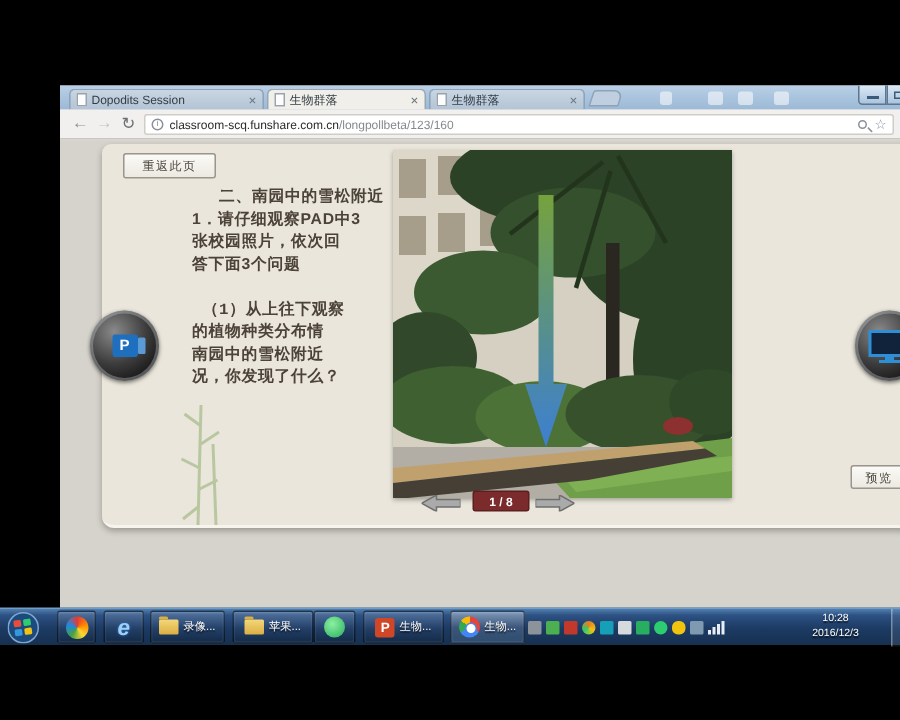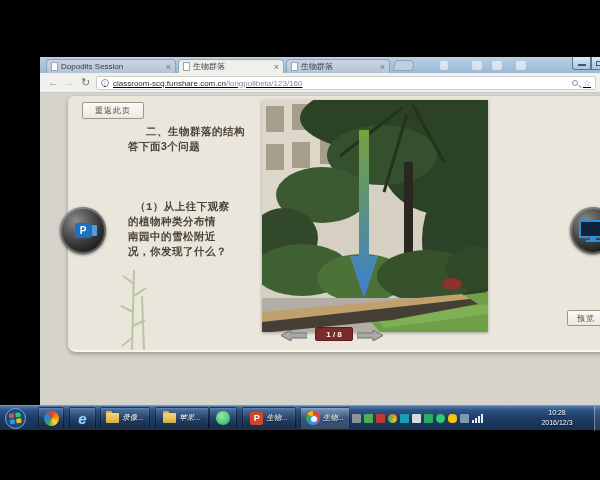--- a/index.html
+++ b/index.html
@@ -34,21 +34,21 @@
   .winbtn .bar { width:8px; height:2px; background:#3a5a7a; margin-top:4px; }
   .winbtn .box { width:7px; height:5px; border:1px solid #3a5a7a; }
   .winbtn.close span { color:#fff; font-size:8px; font-weight:bold; line-height:8px; }
 
   
   #toolbar { left:0; top:16px; width:600px; height:20px; background:#f1f0ee;
     border-bottom:1px solid #c9c7c2; }
   .navglyph { font-size:11px; color:#8a9098; top:3px; }
   #omnibox { left:56px; top:3px; width:500px; height:14px; background:#fff;
     border:1px solid #cfcdc8; border-radius:2px; display:flex; align-items:center;
-    padding:0 4px; gap:4px;text-decoration:underline; }
+    padding:0 4px; gap:4px; }
   #info-icon { width:8px; height:8px; border:1px solid #8a9098; border-radius:50%;
     color:#8a9098; font-size:6px; line-height:7px; text-align:center; flex:0 0 auto; }
   .url { font-size:8px; white-space:nowrap; }
   .url .domain { color:#2b2b2b; }
   .url .path { color:#85898e; }
   #omni-right { margin-left:auto; display:flex; align-items:center; gap:5px; }
   #search-icon { width:6px; height:6px; border:1px solid #8a9098; border-radius:50%; position:relative; }
   #search-icon::after { content:""; position:absolute; left:5px; top:5px; width:4px; height:1px;
     background:#8a9098; transform:rotate(45deg); }
   #star-icon { font-size:9px; color:#8a9098; line-height:9px; }
@@ -96,21 +96,21 @@
   
   #taskbar { left:0; top:405px; width:600px; height:25px;
     background:linear-gradient(#517ead 0%, #2c5183 18%, #1c3a63 55%, #16304f 100%);
     border-top:1px solid #6f9cc9; }
   .tb-item { top:1px; height:22px; border-radius:2px; display:flex; align-items:center;
     justify-content:center; gap:3px; padding:0 3px;
     background:linear-gradient(rgba(255,255,255,.16),rgba(255,255,255,.04) 50%,rgba(0,0,0,.12));
     border:1px solid rgba(0,0,0,.45); box-shadow:inset 0 0 1px rgba(255,255,255,.35); }
   .tb-item.active { background:linear-gradient(rgba(255,255,255,.38),rgba(255,255,255,.14) 50%,rgba(120,160,200,.25)); }
   .tb-label { font-size:7.5px; color:#fff; white-space:nowrap; overflow:hidden;
-    text-overflow:ellipsis; text-shadow:0 1px 1px rgba(0,0,0,.7);font-style:italic; }
+    text-overflow:ellipsis; text-shadow:0 1px 1px rgba(0,0,0,.7); }
   .folder-icon { width:13px; height:10px; background:linear-gradient(#f3d879,#dcae43);
     border-radius:1px; position:relative; flex:0 0 auto; }
   .folder-icon::before { content:""; position:absolute; left:0; top:-2px; width:6px; height:2px;
     background:#dcae43; border-radius:1px 1px 0 0; }
   .swirl { width:15px; height:15px; border-radius:50%;
     background:conic-gradient(#e53935,#fb8c00,#fdd835,#43a047,#1e88e5,#e53935); }
   .chrome-icon { width:14px; height:14px; border-radius:50%;
     background:conic-gradient(#ea4335 0 33%, #4285f4 33% 66%, #34a853 66% 85%, #fbbc05 85% 100%);
     position:relative; flex:0 0 auto; }
   .chrome-icon::after { content:""; position:absolute; left:4px; top:4px; width:6px; height:6px;
@@ -181,21 +181,23 @@
     </div>
     <span class="abs" id="menu-icon">⋮</span>
   </div>
 
   <div class="abs" id="content">
     <div class="abs" id="slide-card"></div>
 
     <div class="abs" id="return-btn">重返此页</div>
 
     <div class="abs slide-text" id="text-block1">
-      <div class="ind-lg">二、生物群落的结构</div>
+      <div class="ind-lg">二、南园中的雪松附近</div>
+      <div>1．请仔细观察PAD中3</div>
+      <div>张校园照片，依次回</div>
       <div>答下面3个问题</div>
     </div>
 
     <div class="abs slide-text" id="text-block2">
       <div class="ind-sm">（1）从上往下观察</div>
       <div>的植物种类分布情</div>
       <div>南园中的雪松附近</div>
       <div>况，你发现了什么？</div>
     </div>
 

